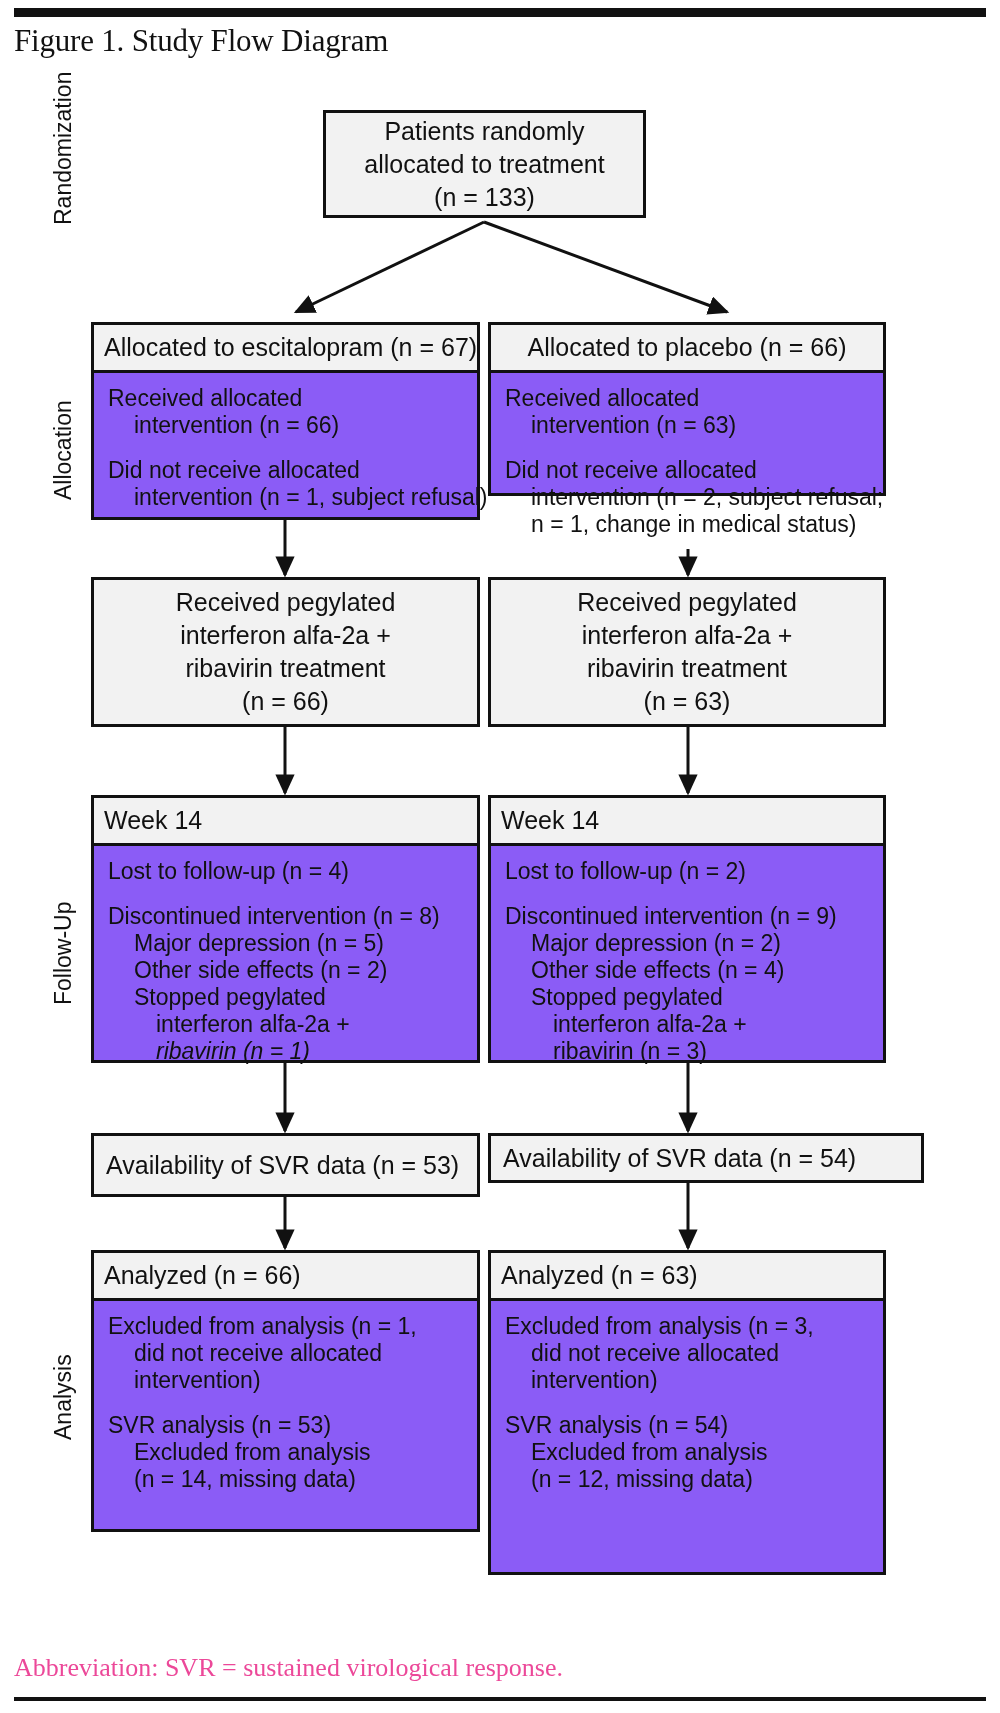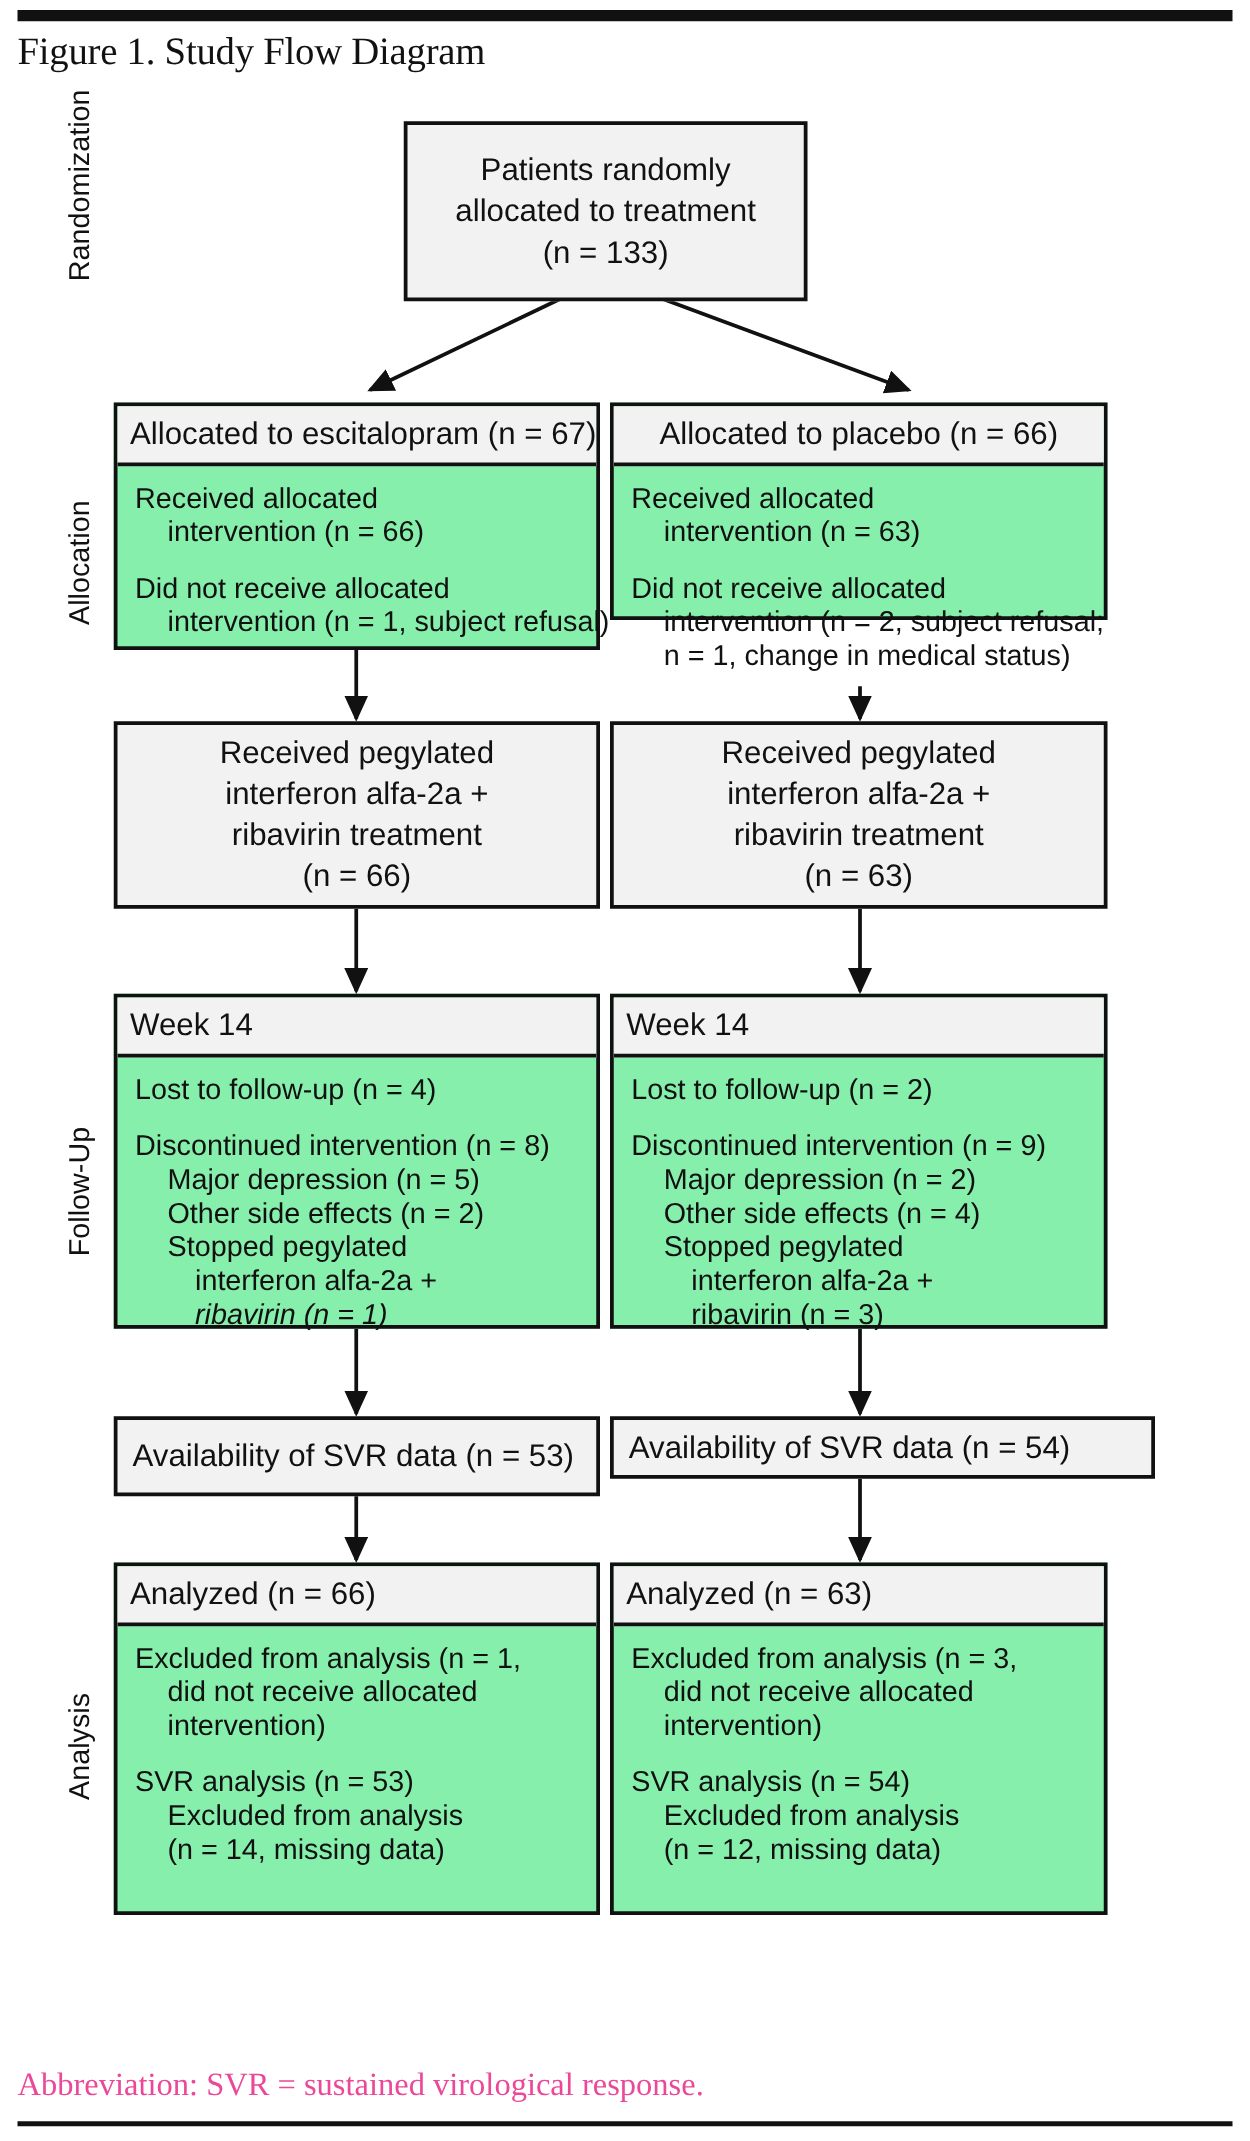--- a/index.html
+++ b/index.html
@@ -77,21 +77,21 @@
     top: 0;
     width: 1000px;
     height: 1713px;
   }
 
   
   .box {
     position: absolute;
     box-sizing: border-box;
     border: 3px solid #111111;
-    background: #86efac;
+    background: #8b5cf6;
     z-index: 2;
   }
   .box.filled {
     background: #f2f2f2;
   }
   .box-header {
     box-sizing: border-box;
     background: #f2f2f2;
     border-bottom: 3px solid #111111;
     font-size: 25px;
@@ -171,21 +171,21 @@
 
     <path d="M285,1183 L285,1248" stroke="#111111" stroke-width="3" fill="none" marker-end="url(#arrowhead)"></path>
     <path d="M688,1183 L688,1248" stroke="#111111" stroke-width="3" fill="none" marker-end="url(#arrowhead)"></path>
   </svg>
 
   <div class="stage-label" style="left:52px; top:225px;">Randomization</div>
   <div class="stage-label" style="left:52px; top:500px;">Allocation</div>
   <div class="stage-label" style="left:52px; top:1005px;">Follow-Up</div>
   <div class="stage-label" style="left:52px; top:1440px;">Analysis</div>
 
-  <div class="box filled" style="left:323px; top:97px; width:323px; height:144px;">
+  <div class="box filled" style="left:323px; top:110px; width:323px; height:108px;">
     <div class="box-center-text">
       <div class="line">Patients randomly</div>
       <div class="line">allocated to treatment</div>
       <div class="line">(n = 133)</div>
     </div>
   </div>
 
   <div class="box" style="left:91px; top:322px; width:389px; height:198px;">
     <div class="box-header">Allocated to escitalopram (n = 67)</div>
     <div class="box-body">
@@ -273,21 +273,21 @@
       <div class="line">Excluded from analysis (n = 1,</div>
       <div class="line indent1">did not receive allocated</div>
       <div class="line indent1">intervention)</div>
       <div class="gap"></div>
       <div class="line">SVR analysis (n = 53)</div>
       <div class="line indent1">Excluded from analysis</div>
       <div class="line indent1">(n = 14, missing data)</div>
     </div>
   </div>
 
-  <div class="box" style="left:488px; top:1250px; width:398px; height:282px;">
+  <div class="box" style="left:488px; top:1250px; width:398px; height:325px;">
     <div class="box-header">Analyzed (n = 63)</div>
     <div class="box-body">
       <div class="line">Excluded from analysis (n = 3,</div>
       <div class="line indent1">did not receive allocated</div>
       <div class="line indent1">intervention)</div>
       <div class="gap"></div>
       <div class="line">SVR analysis (n = 54)</div>
       <div class="line indent1">Excluded from analysis</div>
       <div class="line indent1">(n = 12, missing data)</div>
     </div>

